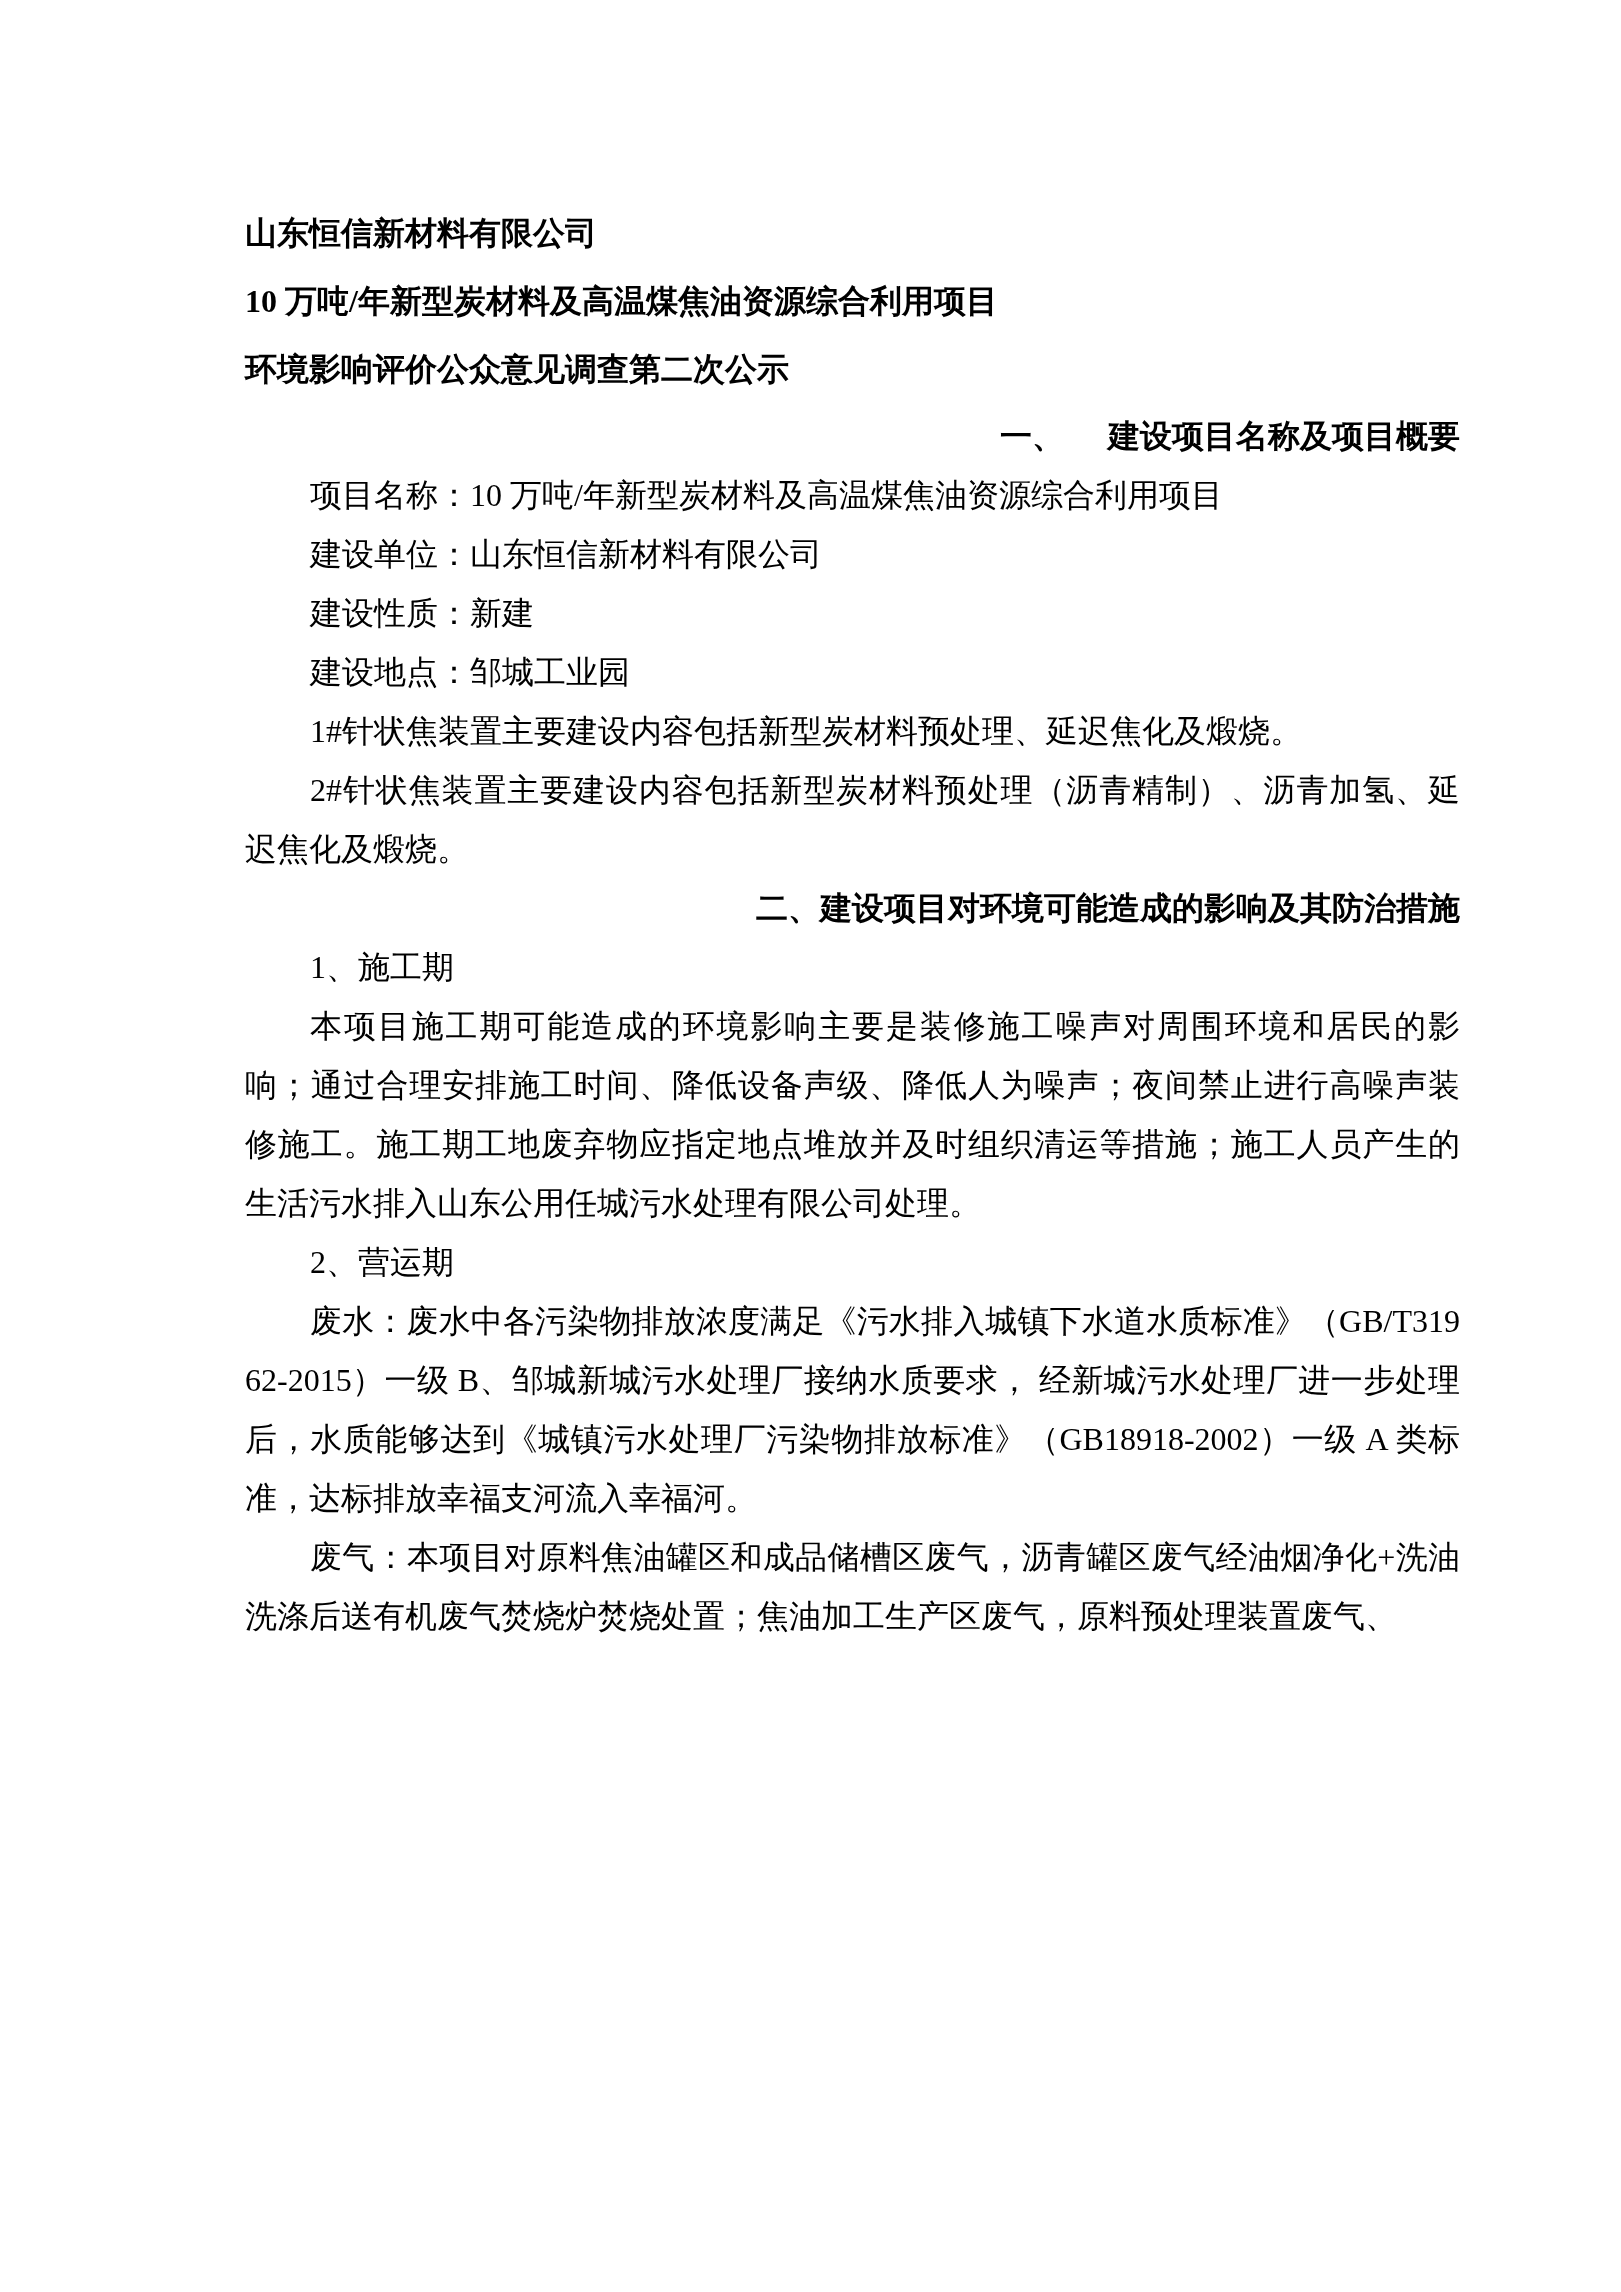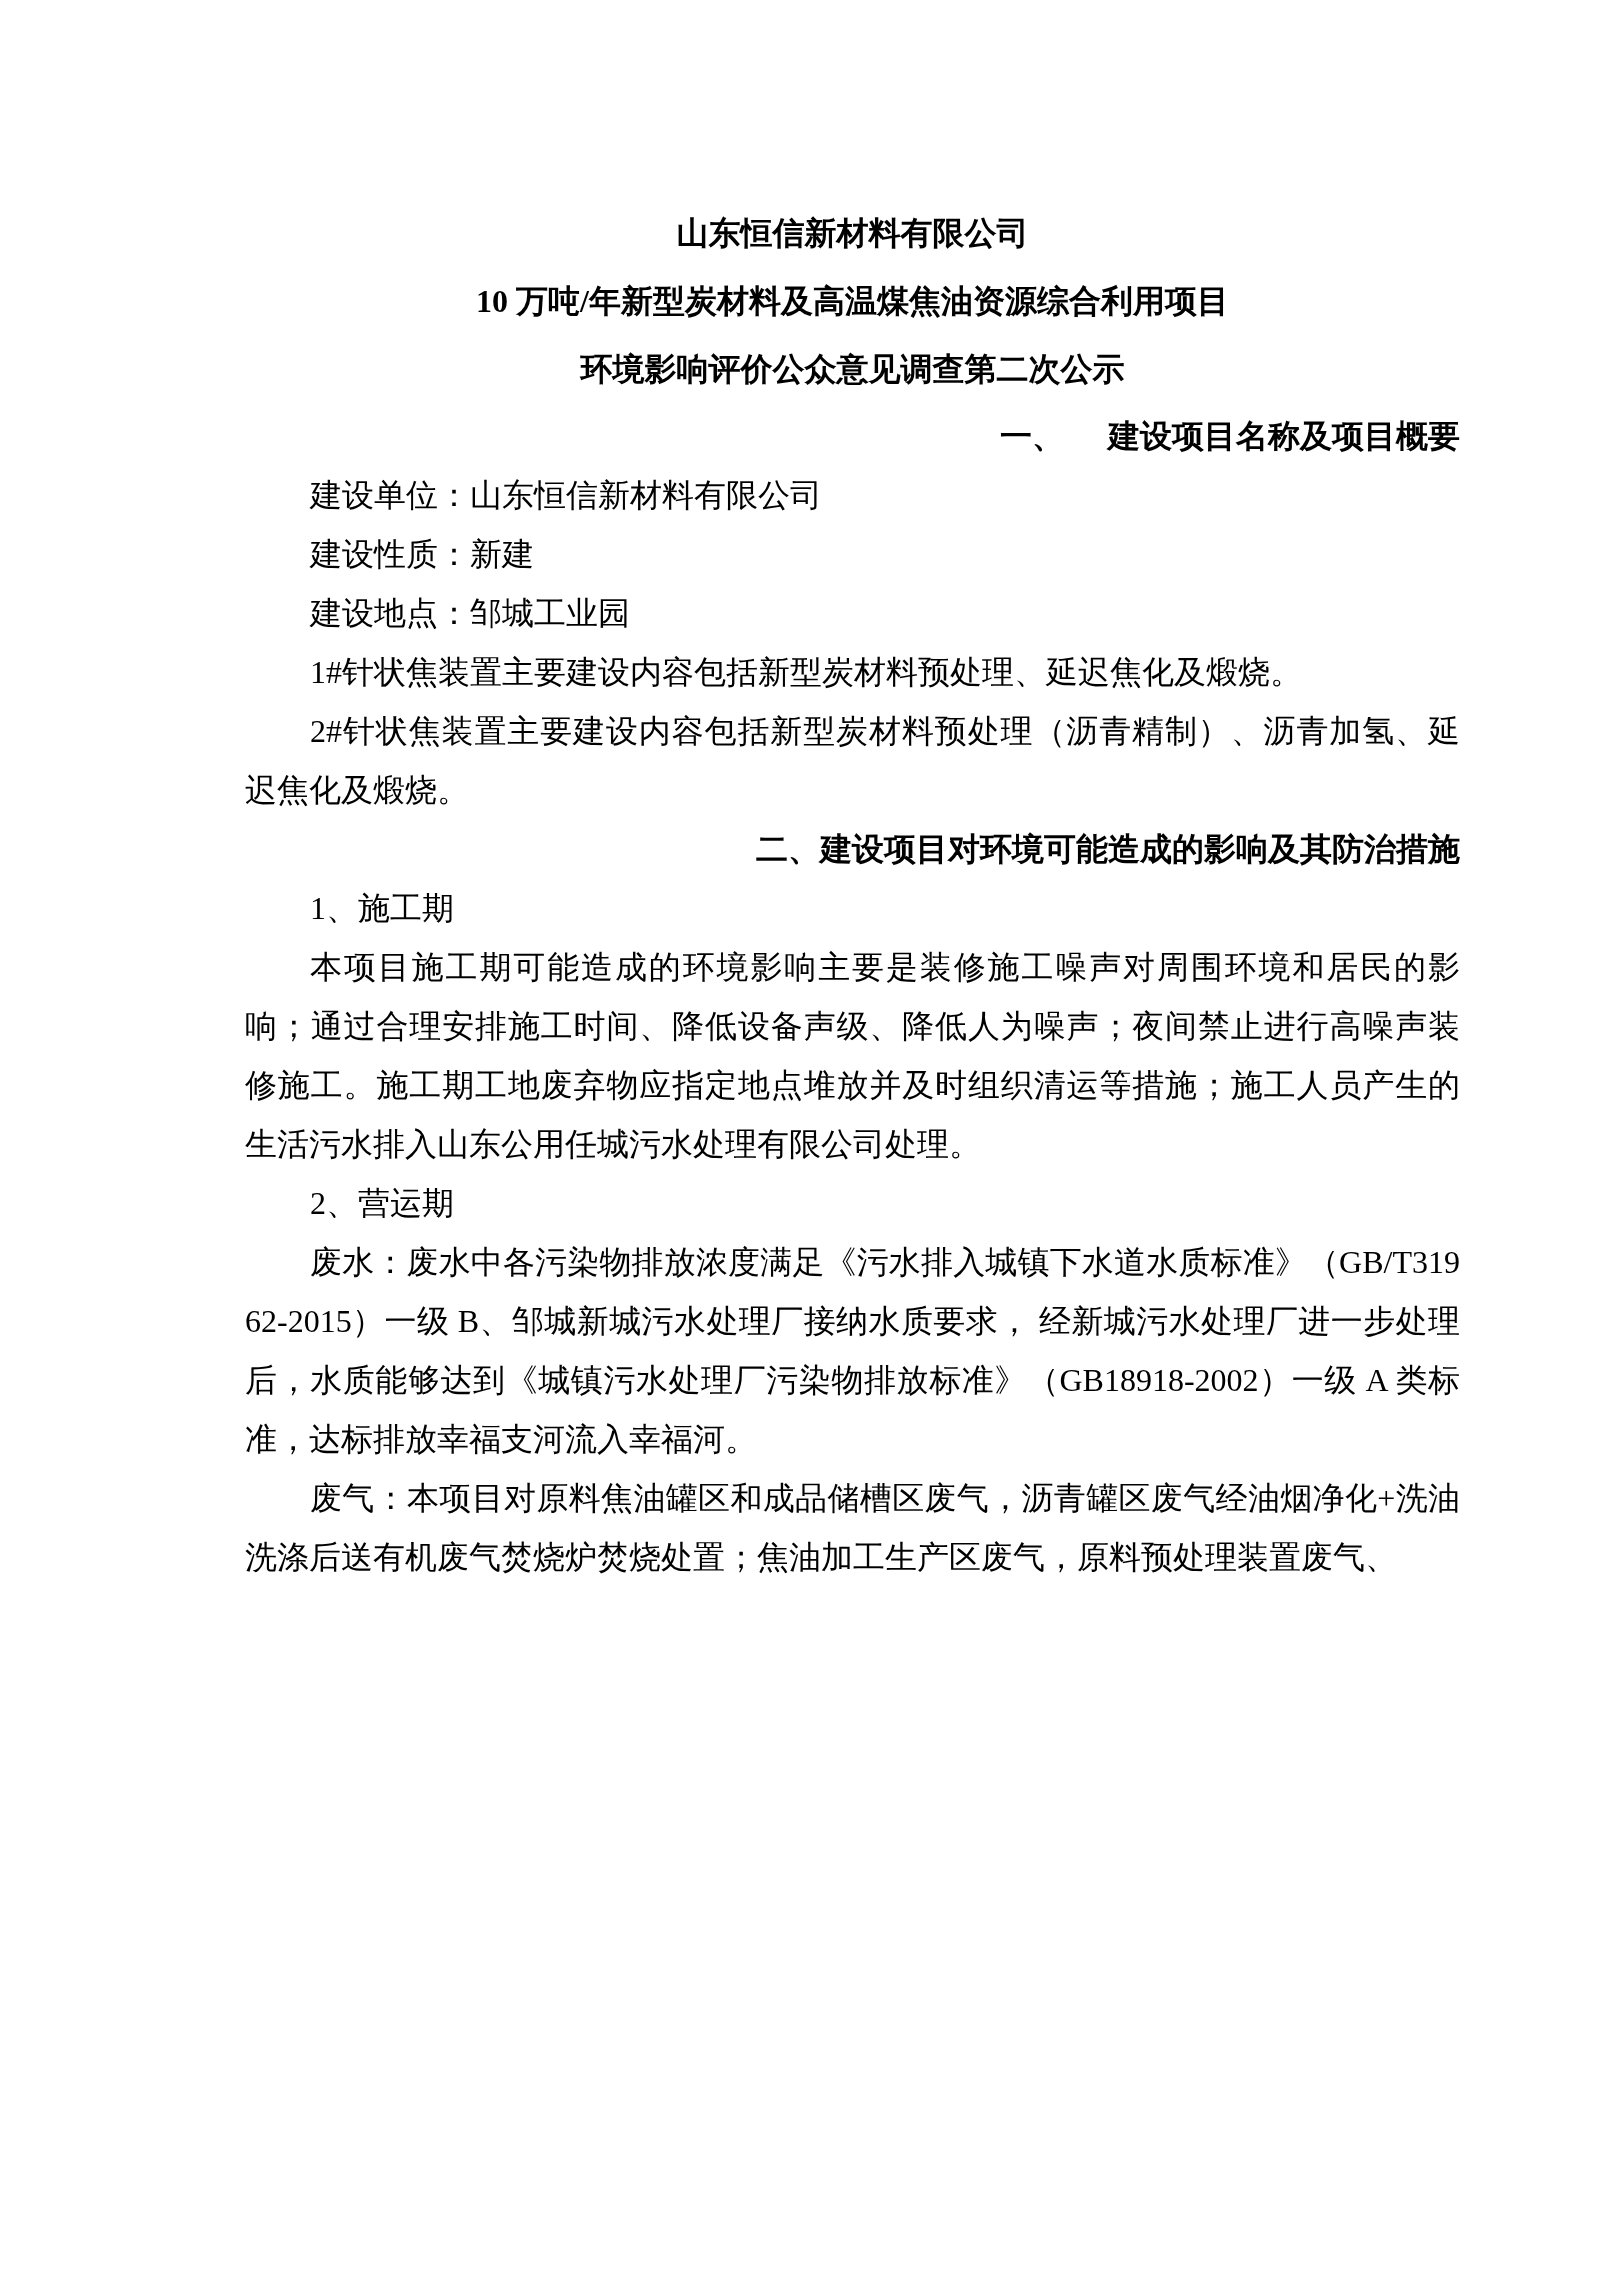--- a/index.html
+++ b/index.html
@@ -24,21 +24,20 @@
   }
   .content p {
     margin: 0;
     font-size: 32px;
     line-height: 59px;
     text-align: justify;
     text-justify: inter-ideograph;
     word-break: break-all;
   }
   p.doc-title {
-    text-align: center;
     font-weight: bold;
     margin-bottom: 8.8px;
   }
   p.sec-heading {
     font-weight: bold;
     text-indent: 65px;
     text-align: right;
   }
   .heading-gap {
     display: inline-block;
@@ -55,20 +54,21 @@
   <div class="content">
 
     <p class="doc-title">山东恒信新材料有限公司</p>
 
     <p class="doc-title">10 万吨/年新型炭材料及高温煤焦油资源综合利用项目</p>
 
     <p class="doc-title">环境影响评价公众意见调查第二次公示</p>
 
     <p class="sec-heading"><span>一、</span><span class="heading-gap"></span><span>建设项目名称及项目概要</span></p>
 
+    <p class="body-para">项目名称：10 万吨/年新型炭材料及高温煤焦油资源综合利用项目</p>
 
     <p class="body-para">建设单位：山东恒信新材料有限公司</p>
 
     <p class="body-para">建设性质：新建</p>
 
     <p class="body-para">建设地点：邹城工业园</p>
 
 
 
     <p class="body-para">1#针状焦装置主要建设内容包括新型炭材料预处理、延迟焦化及煅烧。</p>

